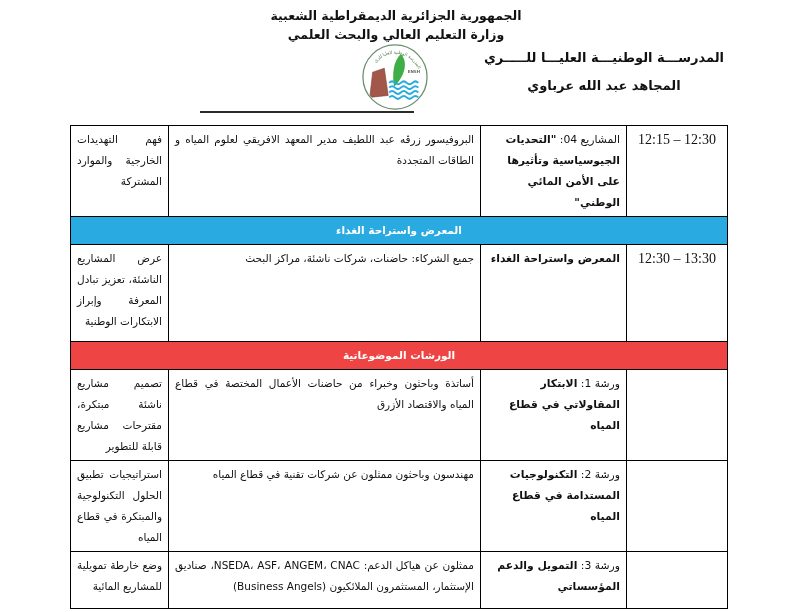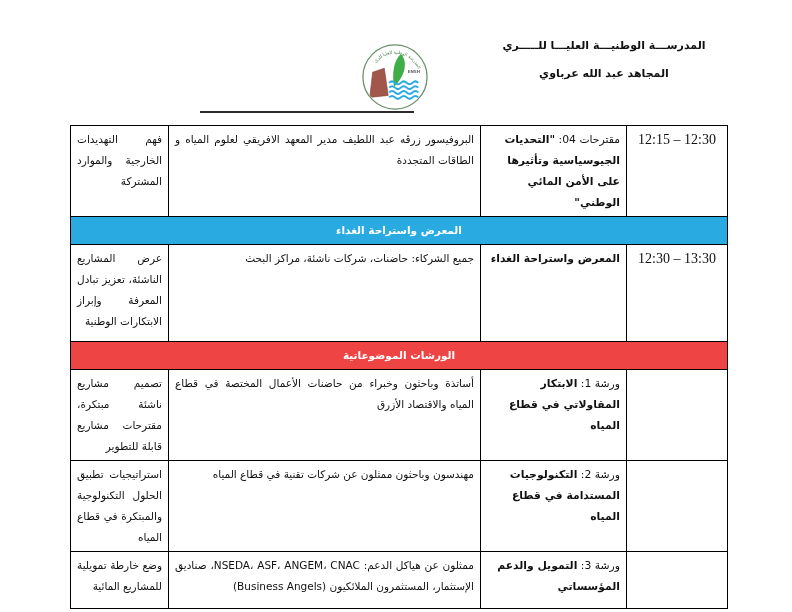--- a/index.html
+++ b/index.html
@@ -10,22 +10,22 @@
   
   .hdr-center{
     position:absolute;left:246px;top:6px;width:300px;text-align:center;
     font-weight:bold;font-size:12.5px;line-height:19px;direction:rtl;
   }
   .hdr-left{
     position:absolute;left:55px;top:50px;width:270px;text-align:center;
     font-family:"Liberation Serif",serif;font-weight:bold;font-size:10.5px;line-height:22px;
   }
   .hdr-right{
-    position:absolute;left:470px;top:32px;width:268px;text-align:center;
-    direction:rtl;font-weight:bold;font-size:11px;line-height:28px;
+    position:absolute;left:470px;top:44px;width:268px;text-align:center;
+    direction:rtl;font-weight:bold;font-size:13px;line-height:28px;
   }
   .logo{position:absolute;left:361px;top:43px;width:68px;height:68px;}
   .hdr-rule{position:absolute;left:200px;top:111px;width:214px;height:2px;background:#2b2b2b;}
   
   table.program{
     position:absolute;left:70px;top:125px;width:657px;
     border-collapse:collapse;table-layout:fixed;direction:rtl;
     font-size:10.5px;
   }
   table.program td{
@@ -49,20 +49,24 @@
   td.banner{
     text-align:center;font-weight:bold;padding:1px 0;line-height:19px;
     font-size:10.5px;
   }
 </style>
 </head>
 <body>
 
 <div class="page">
 
+  <div class="hdr-center">
+    <div>الجمهورية الجزائرية الديمقراطية الشعبية</div>
+    <div>وزارة التعليم العالي والبحث العلمي</div>
+  </div>
 
   <div class="hdr-left">
   </div>
 
   <div class="hdr-right">
     <div>المدرســـة الوطنيـــة العليـــا للـــــري</div>
     <div>المجاهد عبد الله عرباوي</div>
   </div>
 
   <div class="logo">
@@ -97,21 +101,21 @@
     <colgroup>
       <col style="width:101px">
         <col style="width:146px">
         <col style="width:312px">
         <col style="width:98px">
     </colgroup>
 
     <tbody>
         <tr class="r1">
       <td class="time">12:15 – 12:30</td>
-      <td class="label"><span>مقترحات 04: </span><b>"التحديات الجيوسياسية وتأثيرها على الأمن المائي الوطني"</b></td>
+      <td class="label"><span>المشاريع 04: </span><b>"التحديات الجيوسياسية وتأثيرها على الأمن المائي الوطني"</b></td>
       <td class="part">البروفيسور زرڤه عبد اللطيف مدير المعهد الافريقي لعلوم المياه و الطاقات المتجددة</td>
       <td class="out">فهم التهديدات الخارجية والموارد المشتركة</td>
     </tr>
 
     <tr class="banner1">
       <td class="banner" colspan="4" style="background: rgb(41, 171, 226); color: rgb(255, 255, 255);">المعرض واستراحة الغداء</td>
     </tr>
 
     <tr class="r2">
       <td class="time">12:30 – 13:30</td>

